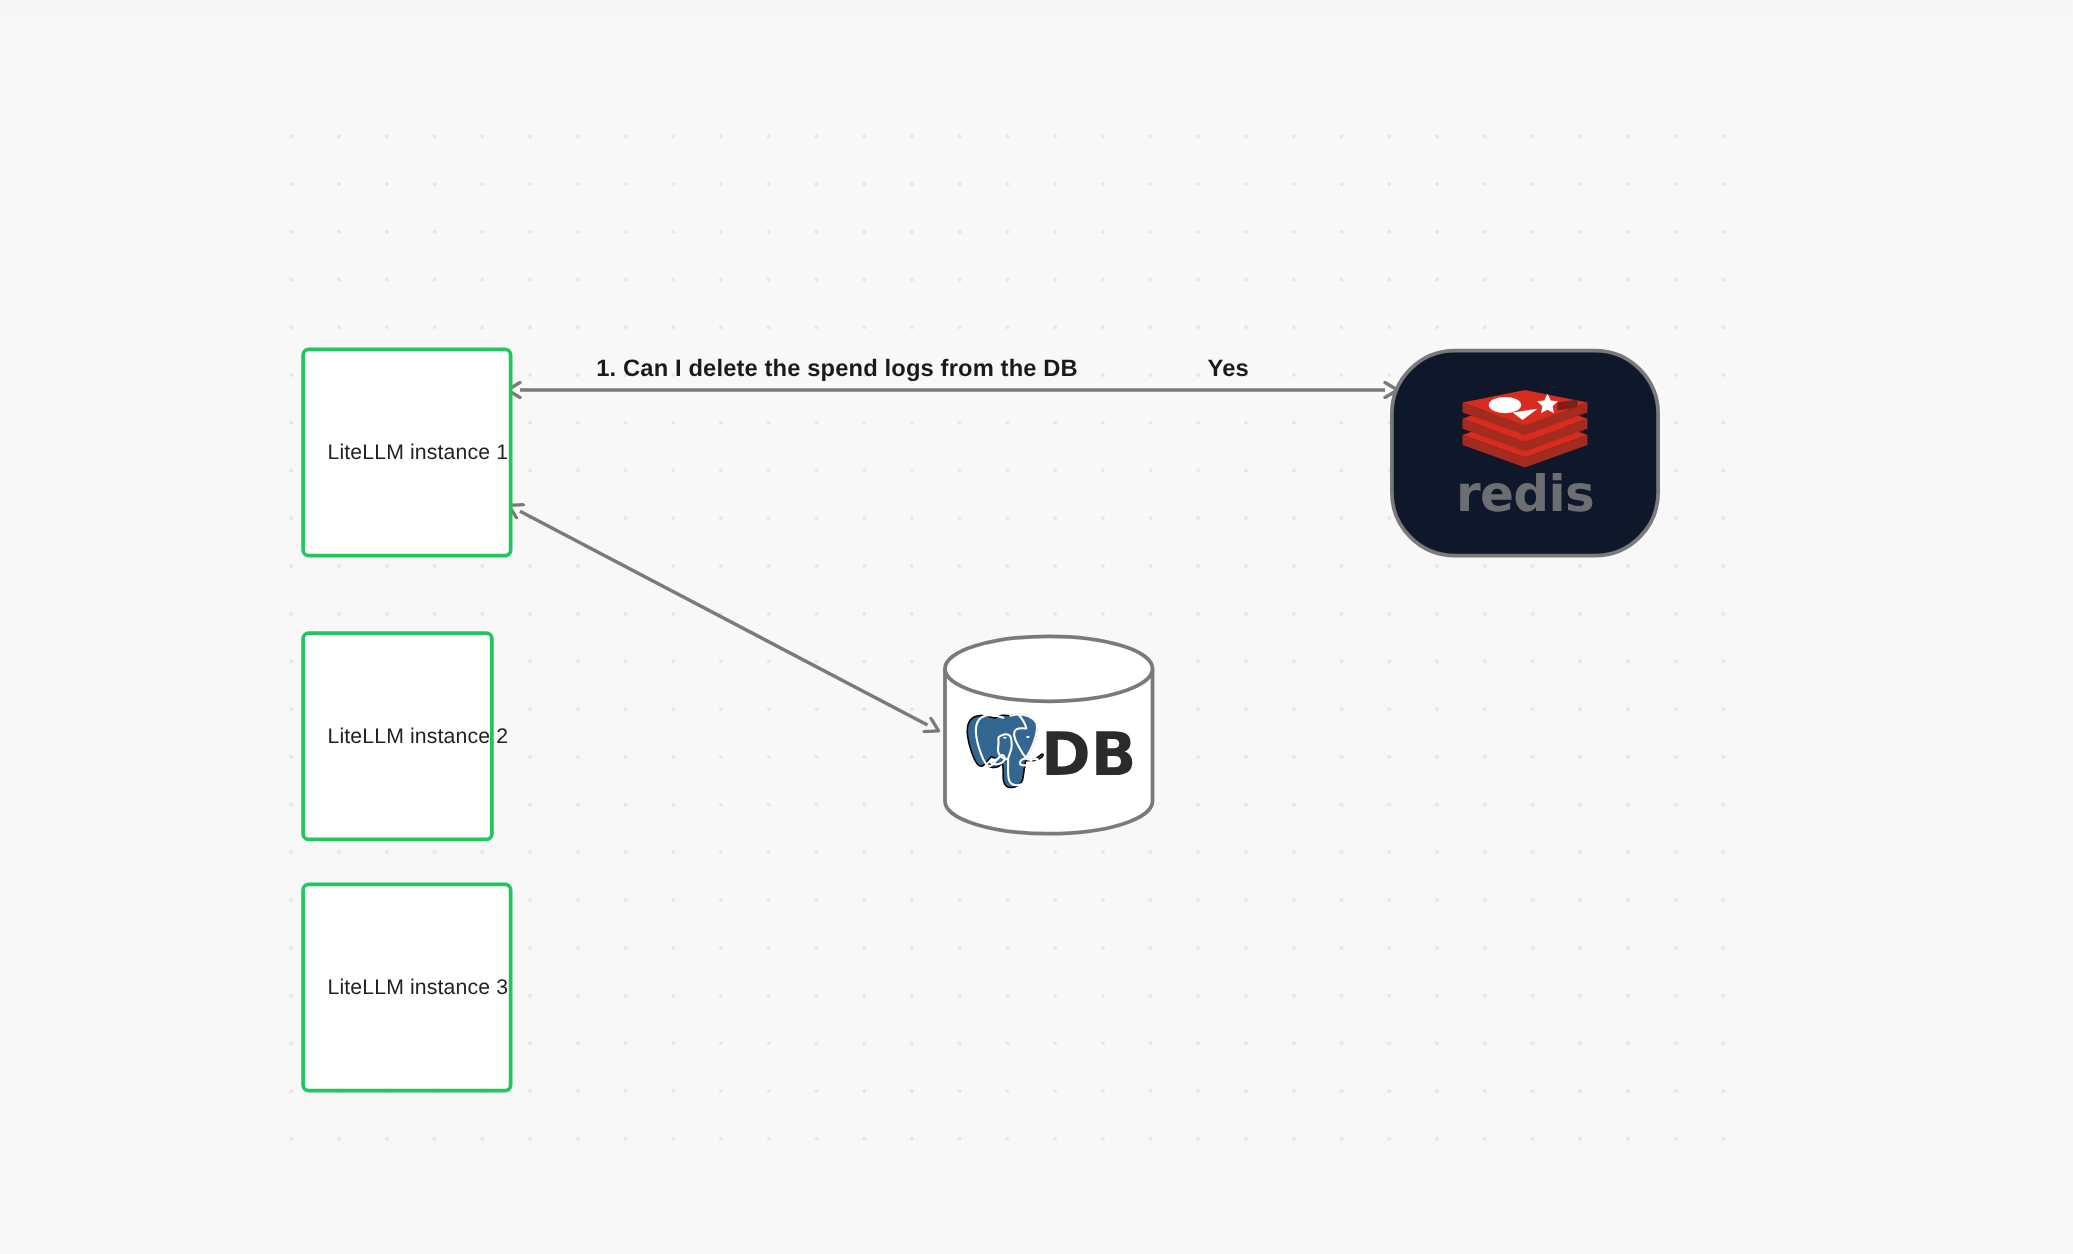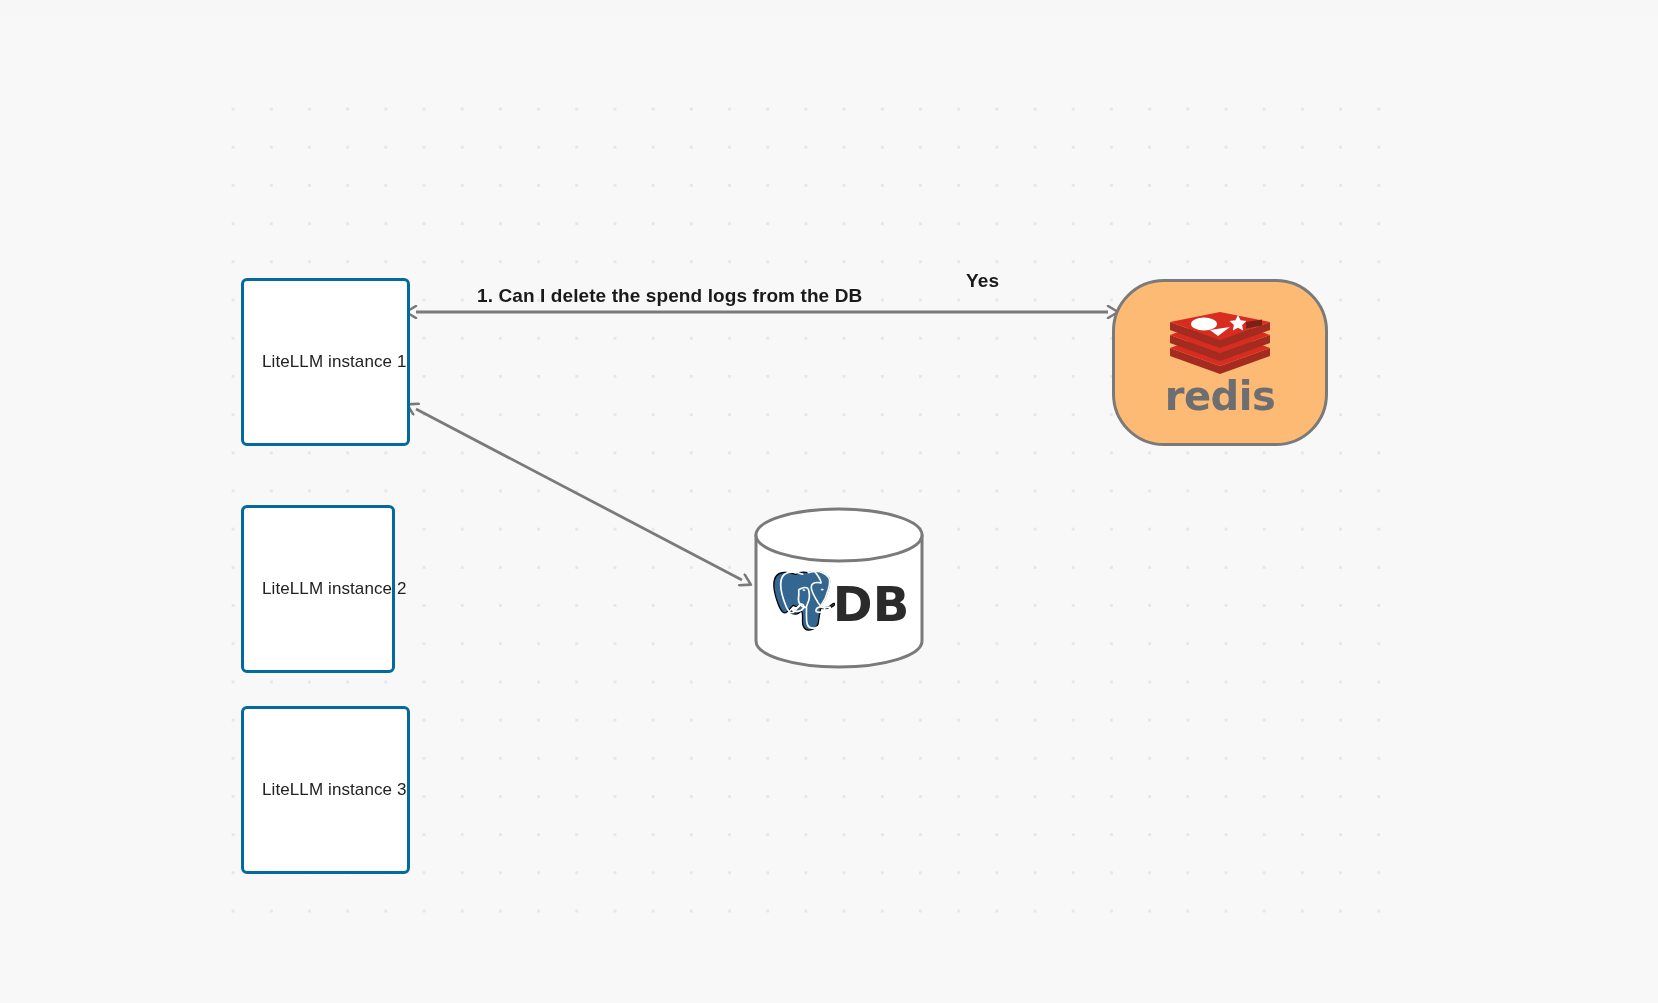--- a/index.html
+++ b/index.html
@@ -26,21 +26,21 @@
     background-image: radial-gradient(circle, #e7e7e8 1.6px, transparent 1.7px);
     background-size: 38.2px 38.2px;
     background-position: 9px 9px;
     pointer-events: none;
   }
   
   .node-box {
     position: absolute;
     box-sizing: border-box;
     background: #ffffff;
-    border: 3px solid #0369a1;
+    border: 3px solid #22c55e;
     border-radius: 6px;
     display: flex;
     align-items: center;
     justify-content: flex-start;
     text-align: right;
   }
   .node-box .node-label {
     font-size: 17px;
     color: #222222;
     padding-left: 18px;
@@ -52,21 +52,21 @@
   #node-instance-3 { left: 241px; top: 689px; width: 169px; height: 168px; }
 
   
   #node-redis {
     position: absolute;
     left: 1112px;
     top: 262px;
     width: 216px;
     height: 167px;
     box-sizing: border-box;
-    background: #fdba74;
+    background: #0f172a;
     border: 3px solid #7a7a7a;
     border-radius: 52px;
     display: flex;
     flex-direction: column;
     align-items: center;
     justify-content: center;
   }
   .redis-logo {
     display: flex;
     flex-direction: column;
@@ -122,21 +122,21 @@
   
   .edge-label {
     position: absolute;
     font-size: 19px;
     font-weight: 700;
     color: #1a1a1a;
     white-space: nowrap;
     letter-spacing: 0.1px;
   }
   #edge-label-1 { left: 477px; top: 268px; }
-  #edge-label-1-answer { left: 966px; top: 253px; }
+  #edge-label-1-answer { left: 966px; top: 268px; }
   #edge-label-2 { left: 553px; top: 434px; }
 </style>
 </head>
 <body>
 
 <div id="canvas">
 
   <div id="dot-grid"></div>
 
   <svg id="edges" viewBox="0 0 1658 1003">

